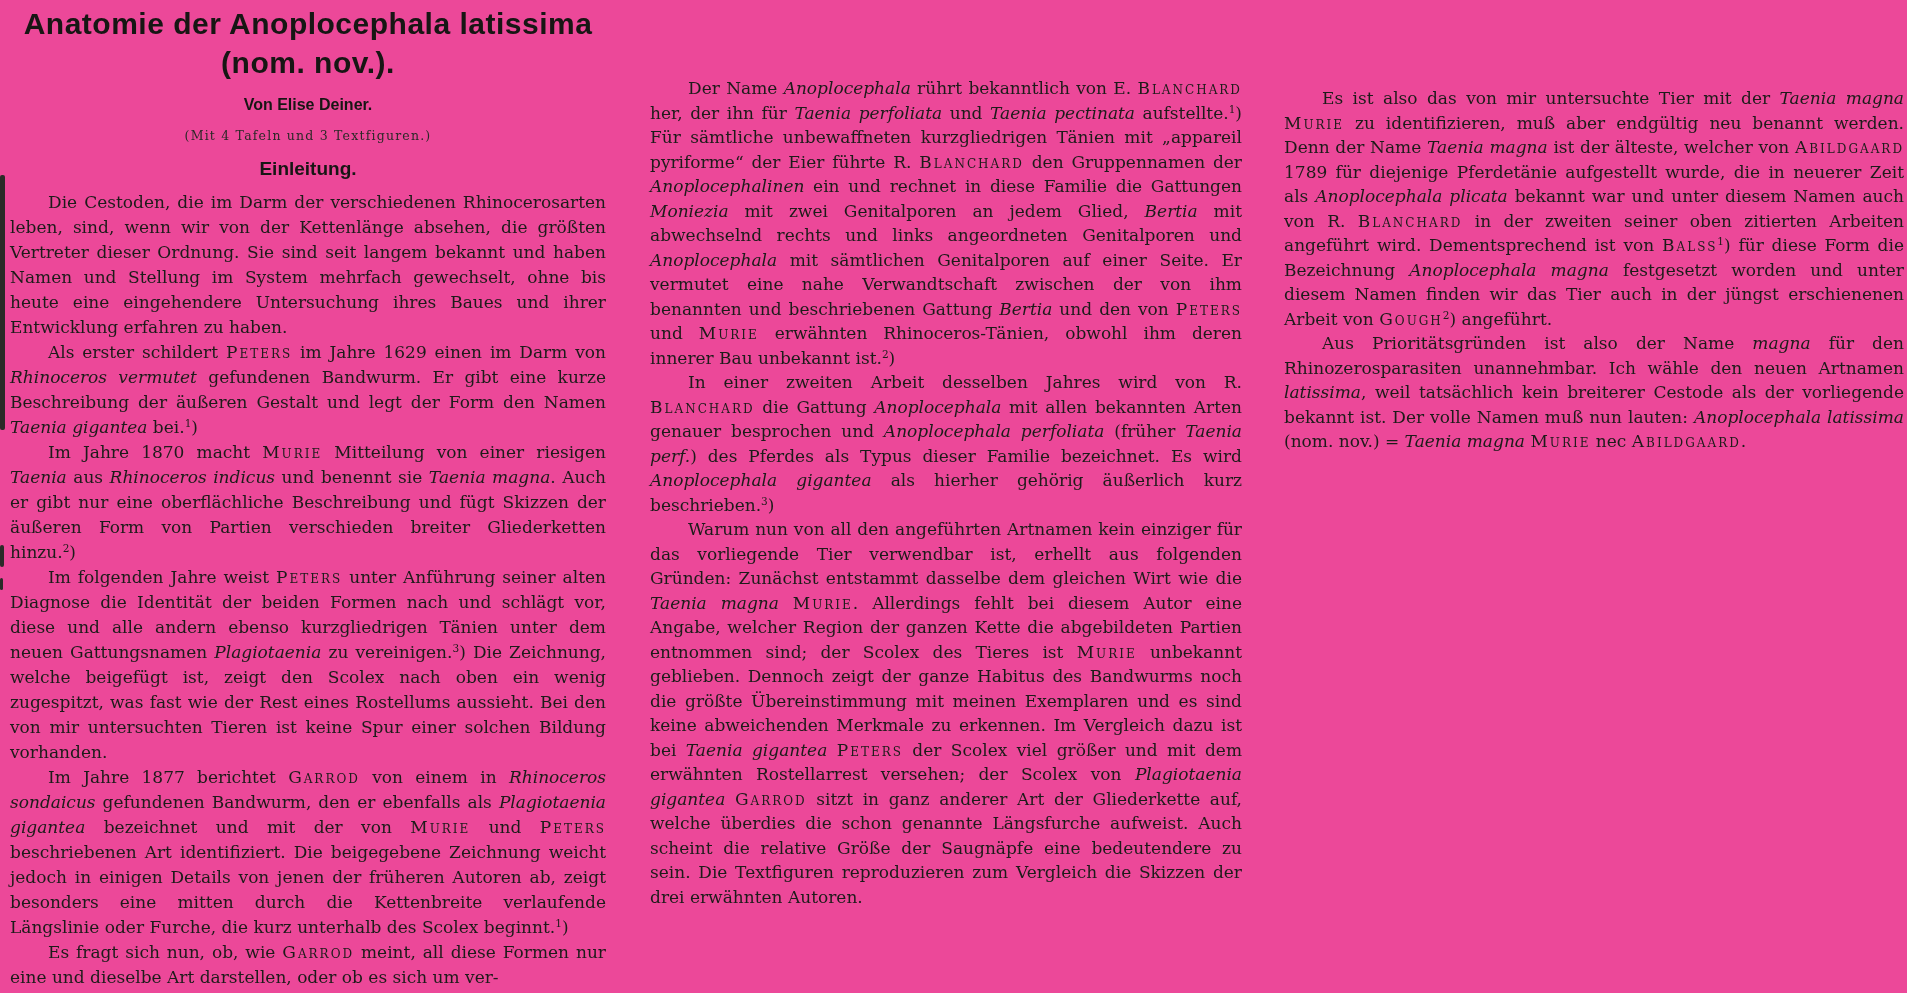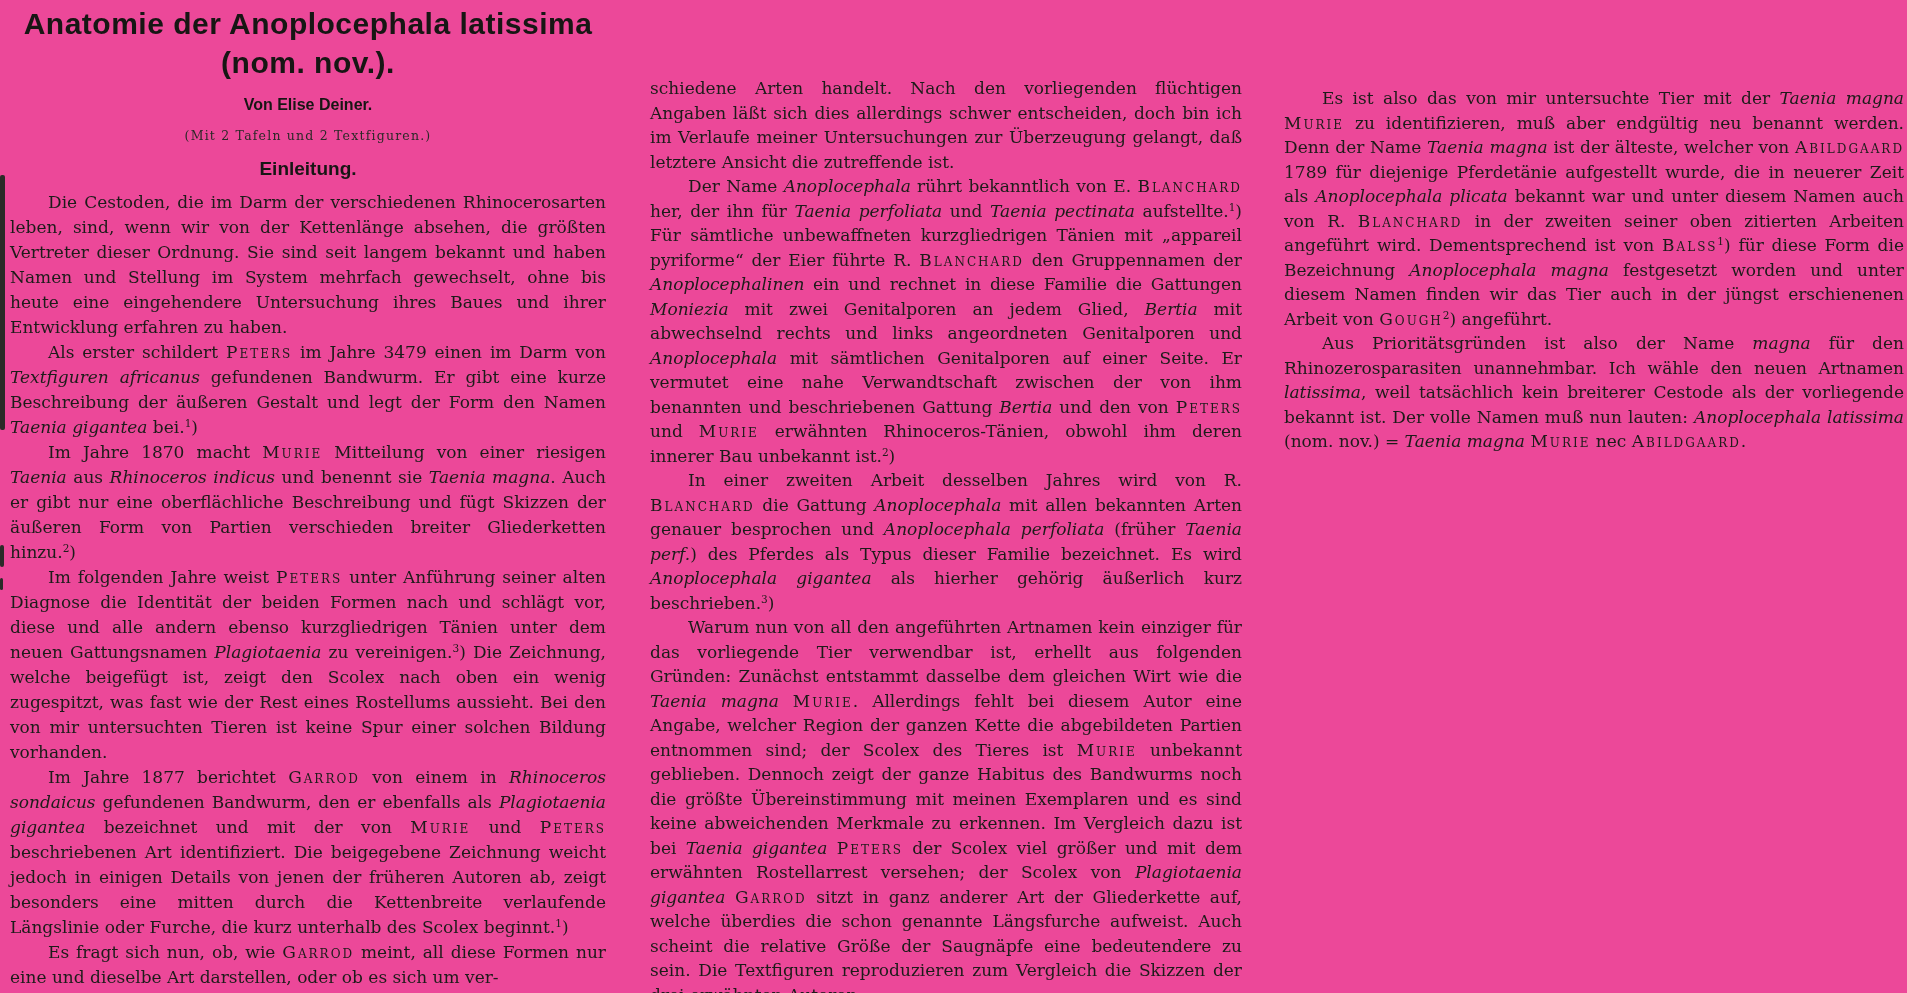--- a/index.html
+++ b/index.html
@@ -99,36 +99,35 @@
   <div class="edge-bar b2"></div>
   <div class="edge-bar b3"></div>
 
   <div class="col c1">
     <header>
       <h1 class="title">
         <span class="title-line">Anatomie der Anoplocephala latissima</span>
         <span class="title-line">(nom. nov.).</span>
       </h1>
       <div class="author">Von Elise Deiner.</div>
-      <div class="note">(Mit 2 Tafeln und 2 Textfiguren.)</div>
+      <div class="note">(Mit 4 Tafeln und 3 Textfiguren.)</div>
       <h2 class="section-heading">Einleitung.</h2>
     </header>
     <div class="col-body">
         <p><span>Die Cestoden, die im Darm der verschiedenen Rhinocerosarten leben, sind, wenn wir von der Kettenlänge absehen, die größten Vertreter dieser Ordnung. Sie sind seit langem bekannt und haben Namen und Stellung im System mehrfach gewechselt, ohne bis heute eine eingehendere Untersuchung ihres Baues und ihrer Entwicklung erfahren zu haben.</span></p>
-        <p><span>Als erster schildert </span><span class="sc">Peters</span><span> im Jahre 3479 einen im Darm von </span><span class="i">Textfiguren africanus</span><span> gefundenen Bandwurm. Er gibt eine kurze Beschreibung der äußeren Gestalt und legt der Form den Namen </span><span class="i">Taenia gigantea</span><span> bei.</span><sup>1</sup><span>)</span></p>
+        <p><span>Als erster schildert </span><span class="sc">Peters</span><span> im Jahre 1629 einen im Darm von </span><span class="i">Rhinoceros vermutet</span><span> gefundenen Bandwurm. Er gibt eine kurze Beschreibung der äußeren Gestalt und legt der Form den Namen </span><span class="i">Taenia gigantea</span><span> bei.</span><sup>1</sup><span>)</span></p>
         <p><span>Im Jahre 1870 macht </span><span class="sc">Murie</span><span> Mitteilung von einer riesigen </span><span class="i">Taenia</span><span> aus </span><span class="i">Rhinoceros indicus</span><span> und benennt sie </span><span class="i">Taenia magna</span><span>. Auch er gibt nur eine oberflächliche Beschreibung und fügt Skizzen der äußeren Form von Partien verschieden breiter Gliederketten hinzu.</span><sup>2</sup><span>)</span></p>
         <p><span>Im folgenden Jahre weist </span><span class="sc">Peters</span><span> unter Anführung seiner alten Diagnose die Identität der beiden Formen nach und schlägt vor, diese und alle andern ebenso kurzgliedrigen Tänien unter dem neuen Gattungsnamen </span><span class="i">Plagiotaenia</span><span> zu vereinigen.</span><sup>3</sup><span>) Die Zeichnung, welche beigefügt ist, zeigt den Scolex nach oben ein wenig zugespitzt, was fast wie der Rest eines Rostellums aussieht. Bei den von mir untersuchten Tieren ist keine Spur einer solchen Bildung vorhanden.</span></p>
         <p><span>Im Jahre 1877 berichtet </span><span class="sc">Garrod</span><span> von einem in </span><span class="i">Rhinoceros sondaicus</span><span> gefundenen Bandwurm, den er ebenfalls als </span><span class="i">Plagiotaenia gigantea</span><span> bezeichnet und mit der von </span><span class="sc">Murie</span><span> und </span><span class="sc">Peters</span><span> beschriebenen Art identifiziert. Die beigegebene Zeichnung weicht jedoch in einigen Details von jenen der früheren Autoren ab, zeigt besonders eine mitten durch die Kettenbreite verlaufende Längslinie oder Furche, die kurz unterhalb des Scolex beginnt.</span><sup>1</sup><span>)</span></p>
         <p><span>Es fragt sich nun, ob, wie </span><span class="sc">Garrod</span><span> meint, all diese Formen nur eine und dieselbe Art darstellen, oder ob es sich um ver-</span></p>
       </div>
   </div>
 
   <div class="col c2">
     <div class="col-body">
-        <p class="noindent"><span>schiedene Arten handelt. Nach den vorliegenden flüchtigen Angaben läßt sich dies allerdings schwer entscheiden, doch bin ich im Verlaufe meiner Untersuchungen zur Überzeugung gelangt, daß letztere Ansicht die zutreffende ist.</span></p>
         <p><span>Der Name </span><span class="i">Anoplocephala</span><span> rührt bekanntlich von E. </span><span class="sc">Blanchard</span><span> her, der ihn für </span><span class="i">Taenia perfoliata</span><span> und </span><span class="i">Taenia pectinata</span><span> aufstellte.</span><sup>1</sup><span>) Für sämtliche unbewaffneten kurzgliedrigen Tänien mit „appareil pyriforme“ der Eier führte R. </span><span class="sc">Blanchard</span><span> den Gruppennamen der </span><span class="i">Anoplocephalinen</span><span> ein und rechnet in diese Familie die Gattungen </span><span class="i">Moniezia</span><span> mit zwei Genitalporen an jedem Glied, </span><span class="i">Bertia</span><span> mit abwechselnd rechts und links angeordneten Genitalporen und </span><span class="i">Anoplocephala</span><span> mit sämtlichen Genitalporen auf einer Seite. Er vermutet eine nahe Verwandtschaft zwischen der von ihm benannten und beschriebenen Gattung </span><span class="i">Bertia</span><span> und den von </span><span class="sc">Peters</span><span> und </span><span class="sc">Murie</span><span> erwähnten Rhinoceros-Tänien, obwohl ihm deren innerer Bau unbekannt ist.</span><sup>2</sup><span>)</span></p>
         <p><span>In einer zweiten Arbeit desselben Jahres wird von R. </span><span class="sc">Blanchard</span><span> die Gattung </span><span class="i">Anoplocephala</span><span> mit allen bekannten Arten genauer besprochen und </span><span class="i">Anoplocephala perfoliata</span><span> (früher </span><span class="i">Taenia perf.</span><span>) des Pferdes als Typus dieser Familie bezeichnet. Es wird </span><span class="i">Anoplocephala gigantea</span><span> als hierher gehörig äußerlich kurz beschrieben.</span><sup>3</sup><span>)</span></p>
         <p><span>Warum nun von all den angeführten Artnamen kein einziger für das vorliegende Tier verwendbar ist, erhellt aus folgenden Gründen: Zunächst entstammt dasselbe dem gleichen Wirt wie die </span><span class="i">Taenia magna</span><span> </span><span class="sc">Murie</span><span>. Allerdings fehlt bei diesem Autor eine Angabe, welcher Region der ganzen Kette die abgebildeten Partien entnommen sind; der Scolex des Tieres ist </span><span class="sc">Murie</span><span> unbekannt geblieben. Dennoch zeigt der ganze Habitus des Bandwurms noch die größte Übereinstimmung mit meinen Exemplaren und es sind keine abweichenden Merkmale zu erkennen. Im Vergleich dazu ist bei </span><span class="i">Taenia gigantea</span><span> </span><span class="sc">Peters</span><span> der Scolex viel größer und mit dem erwähnten Rostellarrest versehen; der Scolex von </span><span class="i">Plagiotaenia gigantea</span><span> </span><span class="sc">Garrod</span><span> sitzt in ganz anderer Art der Gliederkette auf, welche überdies die schon genannte Längsfurche aufweist. Auch scheint die relative Größe der Saugnäpfe eine bedeutendere zu sein. Die Textfiguren reproduzieren zum Vergleich die Skizzen der drei erwähnten Autoren.</span></p>
       </div>
   </div>
 
   <div class="col c3">
     <div class="col-body">
         <p><span>Es ist also das von mir untersuchte Tier mit der </span><span class="i">Taenia magna</span><span> </span><span class="sc">Murie</span><span> zu identifizieren, muß aber endgültig neu benannt werden. Denn der Name </span><span class="i">Taenia magna</span><span> ist der älteste, welcher von </span><span class="sc">Abildgaard</span><span> 1789 für diejenige Pferdetänie aufgestellt wurde, die in neuerer Zeit als </span><span class="i">Anoplocephala plicata</span><span> bekannt war und unter diesem Namen auch von R. </span><span class="sc">Blanchard</span><span> in der zweiten seiner oben zitierten Arbeiten angeführt wird. Dementsprechend ist von </span><span class="sc">Balss</span><sup>1</sup><span>) für diese Form die Bezeichnung </span><span class="i">Anoplocephala magna</span><span> festgesetzt worden und unter diesem Namen finden wir das Tier auch in der jüngst erschienenen Arbeit von </span><span class="sc">Gough</span><sup>2</sup><span>) angeführt.</span></p>
         <p><span>Aus Prioritätsgründen ist also der Name </span><span class="i">magna</span><span> für den Rhinozerosparasiten unannehmbar. Ich wähle den neuen Artnamen </span><span class="i">latissima</span><span>, weil tatsächlich kein breiterer Cestode als der vorliegende bekannt ist. Der volle Namen muß nun lauten: </span><span class="i">Anoplocephala latissima</span><span> (nom. nov.) = </span><span class="i">Taenia magna</span><span> </span><span class="sc">Murie</span><span> nec </span><span class="sc">Abildgaard</span><span>.</span></p>

